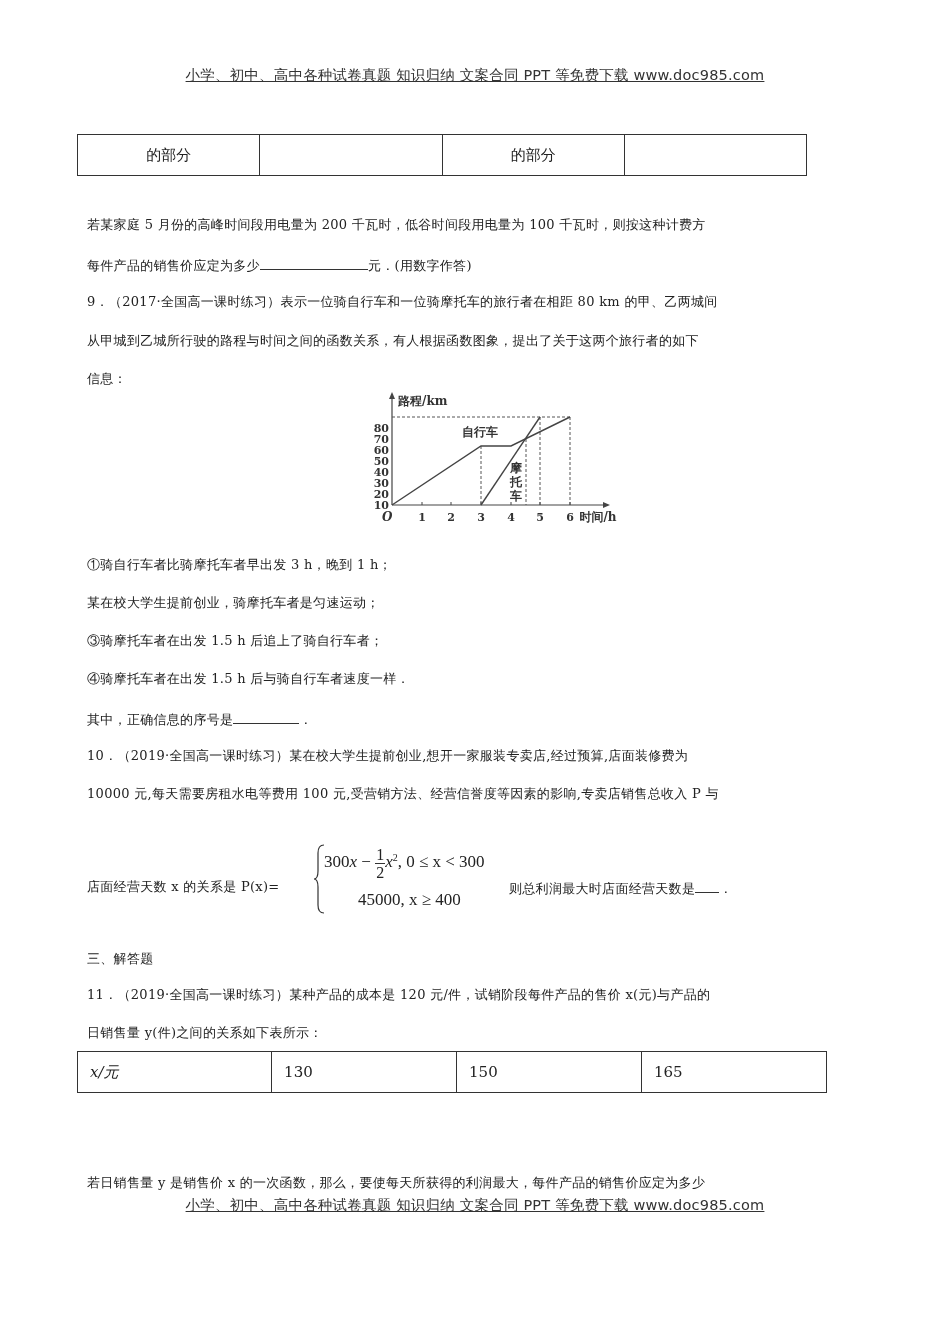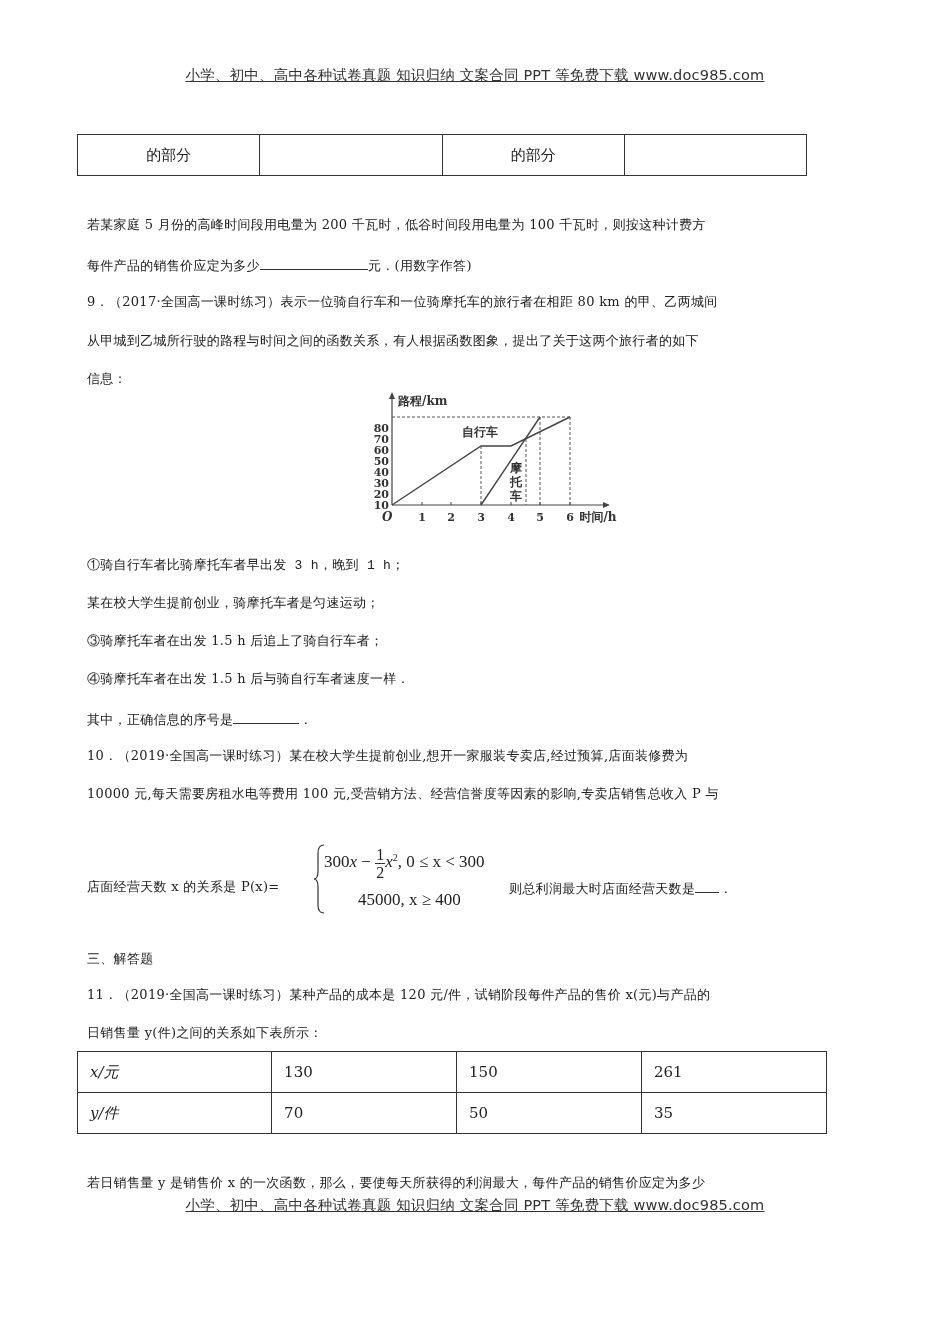--- a/index.html
+++ b/index.html
@@ -88,21 +88,21 @@
 
   <polyline points="30,117 119,58 149,58 208,29" fill="none" stroke="#444" stroke-width="1.4"></polyline>
 
   <polyline points="119,117 178,29" fill="none" stroke="#444" stroke-width="1.4"></polyline>
   <text x="100" y="48" font-size="12">自行车</text>
   <text x="154" y="84" font-size="12" text-anchor="middle">摩</text>
   <text x="154" y="98" font-size="12" text-anchor="middle">托</text>
   <text x="154" y="112" font-size="12" text-anchor="middle">车</text>
 </svg>
 
-<div class="line" style="top:556px;font-family:Liberation Mono, monospace;">①骑自行车者比骑摩托车者早出发 3  h，晚到 1  h；</div>
+<div class="line" style="top:556px;">①骑自行车者比骑摩托车者早出发 3  h，晚到 1  h；</div>
 <div class="line" style="top:594px;">某在校大学生提前创业，骑摩托车者是匀速运动；</div>
 <div class="line" style="top:632px;">③骑摩托车者在出发 1.5  h 后追上了骑自行车者；</div>
 <div class="line" style="top:670px;">④骑摩托车者在出发 1.5  h 后与骑自行车者速度一样．</div>
 <div class="line" style="top:709px;">
   <span>其中，正确信息的序号是</span><span class="blank" style="width:66px;"></span><span>．</span>
 </div>
 
 <div class="line" style="top:747px;">10．（2019·全国高一课时练习）某在校大学生提前创业,想开一家服装专卖店,经过预算,店面装修费为</div>
 <div class="line" style="top:785px;">10000 元,每天需要房租水电等费用 100 元,受营销方法、经营信誉度等因素的影响,专卖店销售总收入 P 与</div>
 
@@ -121,26 +121,20 @@
 <div class="line" style="left:87px; top:950px;">三、解答题</div>
 <div class="line" style="top:986px;">11．（2019·全国高一课时练习）某种产品的成本是 120 元/件，试销阶段每件产品的售价 x(元)与产品的</div>
 <div class="line" style="top:1024px;">日销售量 y(件)之间的关系如下表所示：</div>
 
 <table class="t" style="left:77px; top:1051px; width:750px;">
   <tbody>
       <tr>
     <td style="width:145px;"><span class="it">x/元</span></td>
     <td style="width:137px;">130</td>
     <td style="width:137px;">150</td>
-    <td style="width:137px;">261</td>
-  </tr>
-  <tr>
-    <td><span class="it">y/件</span></td>
-    <td>70</td>
-    <td>50</td>
-    <td>35</td>
+    <td style="width:137px;">165</td>
   </tr>
 </tbody>
   </table>
 
 <div class="line" style="top:1174px;">若日销售量 y 是销售价 x 的一次函数，那么，要使每天所获得的利润最大，每件产品的销售价应定为多少</div>
 
 <div class="hdr" style="top:1196px;">小学、初中、高中各种试卷真题 知识归纳 文案合同 PPT 等免费下载   www.doc985.com</div>
 
 </body></html>

